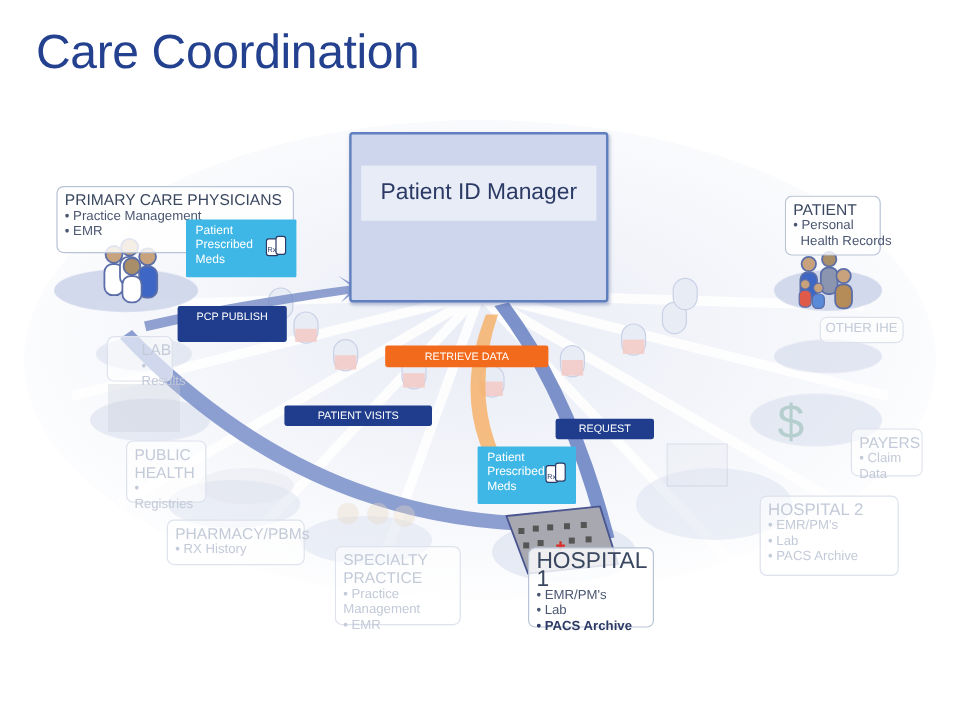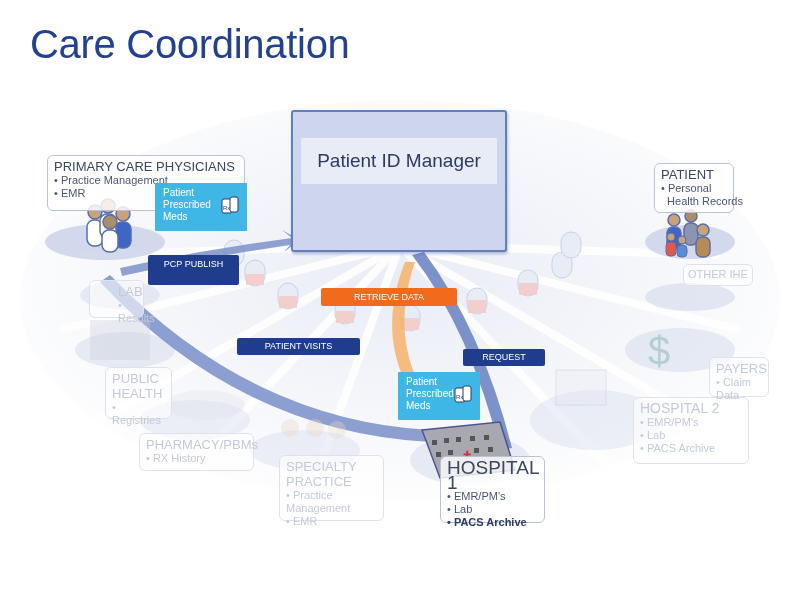--- a/index.html
+++ b/index.html
@@ -195,21 +195,21 @@
   <div class="node-item">• EMR</div>
 </div>
 
 <div class="node-box" style="left:440px;top:456px;width:105px;height:67px;">
   <div class="node-title" style="font-size:19px;">HOSPITAL 1</div>
   <div class="node-item">• EMR/PM's</div>
   <div class="node-item">• Lab</div>
   <div class="node-item bold">• PACS Archive</div>
 </div>
 
-<div class="node-box faded" style="left:601px;top:397px;width:116px;height:67px;">
+<div class="node-box faded" style="left:601px;top:413px;width:116px;height:67px;">
   <div class="node-title" style="font-size:14px;">HOSPITAL 2</div>
   <div class="node-item">• EMR/PM's</div>
   <div class="node-item">• Lab</div>
   <div class="node-item">• PACS Archive</div>
 </div>
 
 <div class="node-box faded" style="left:677px;top:357px;width:60px;height:40px;">
   <div class="node-title">PAYERS</div>
   <div class="node-item">• Claim Data</div>
 </div>

